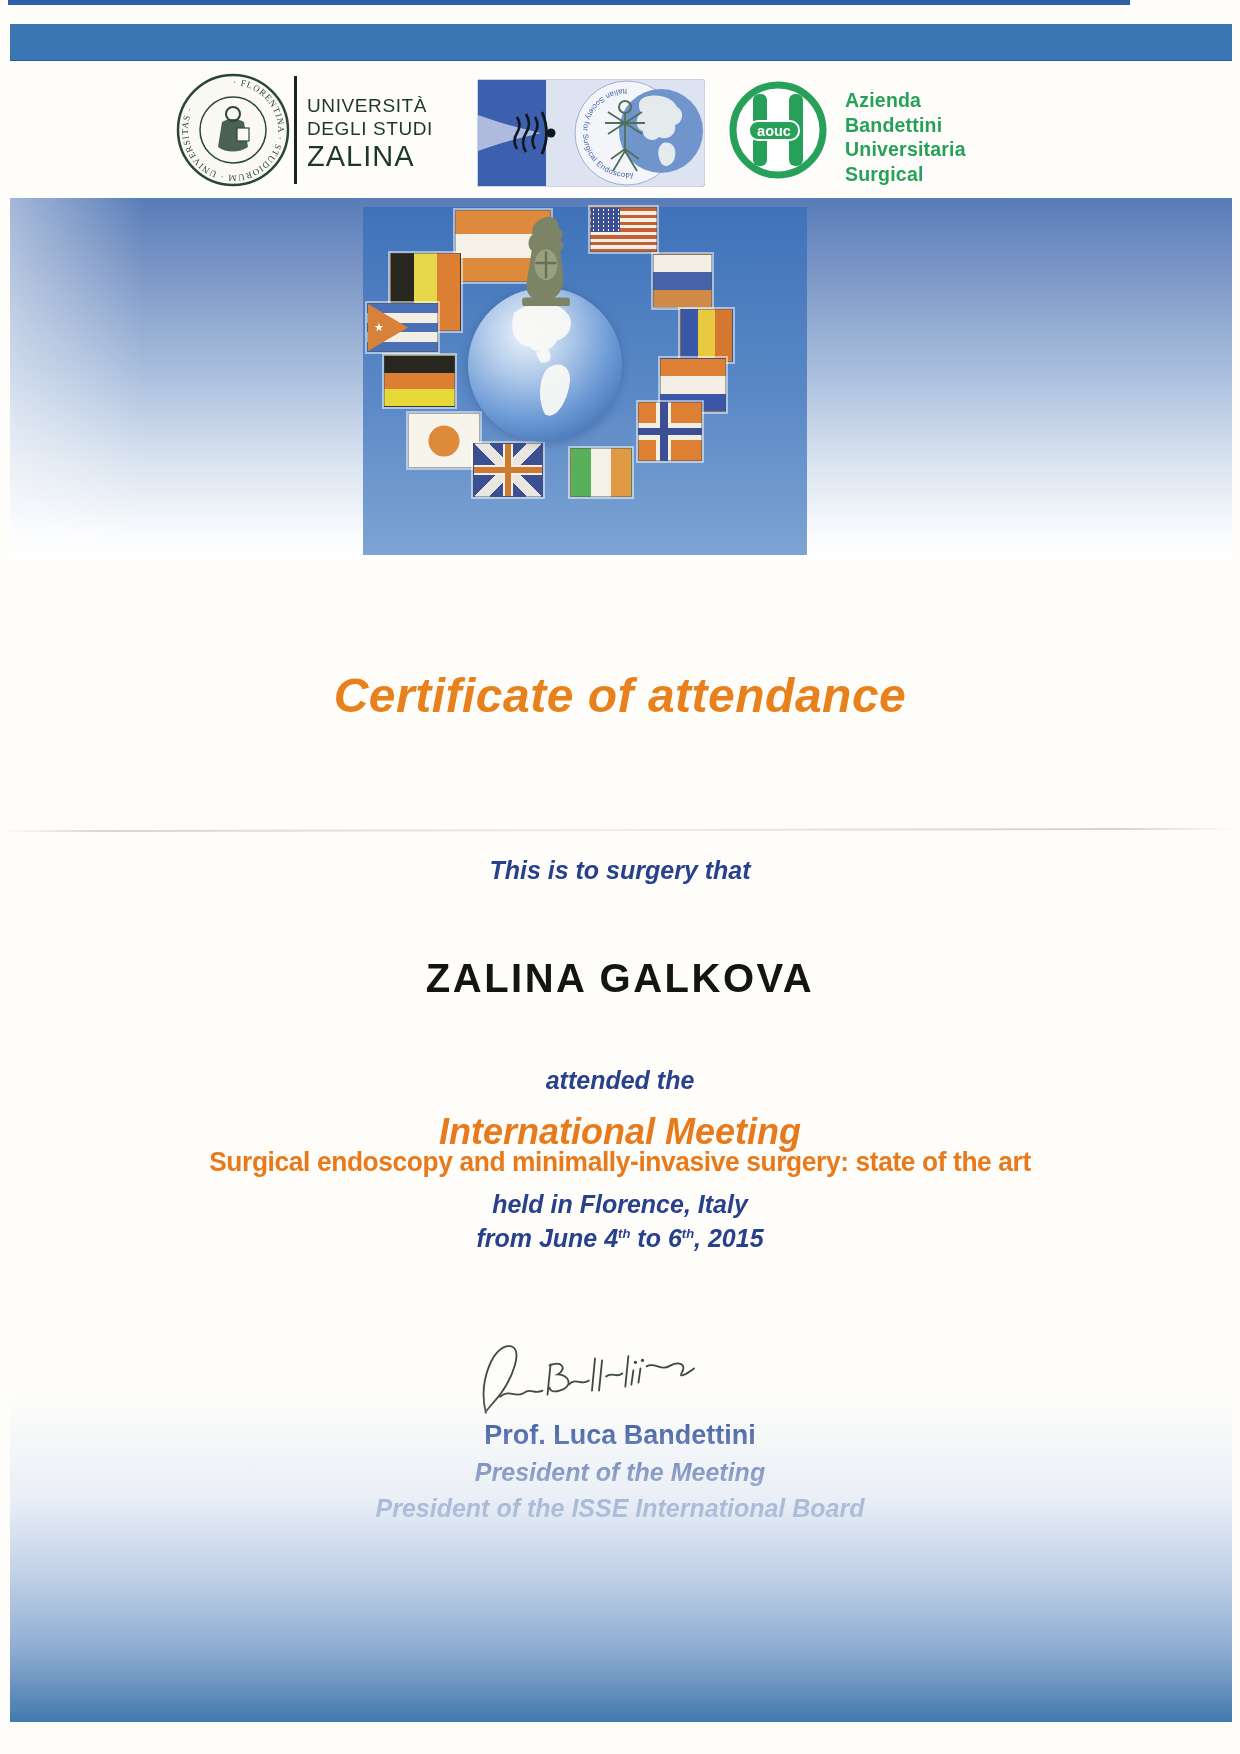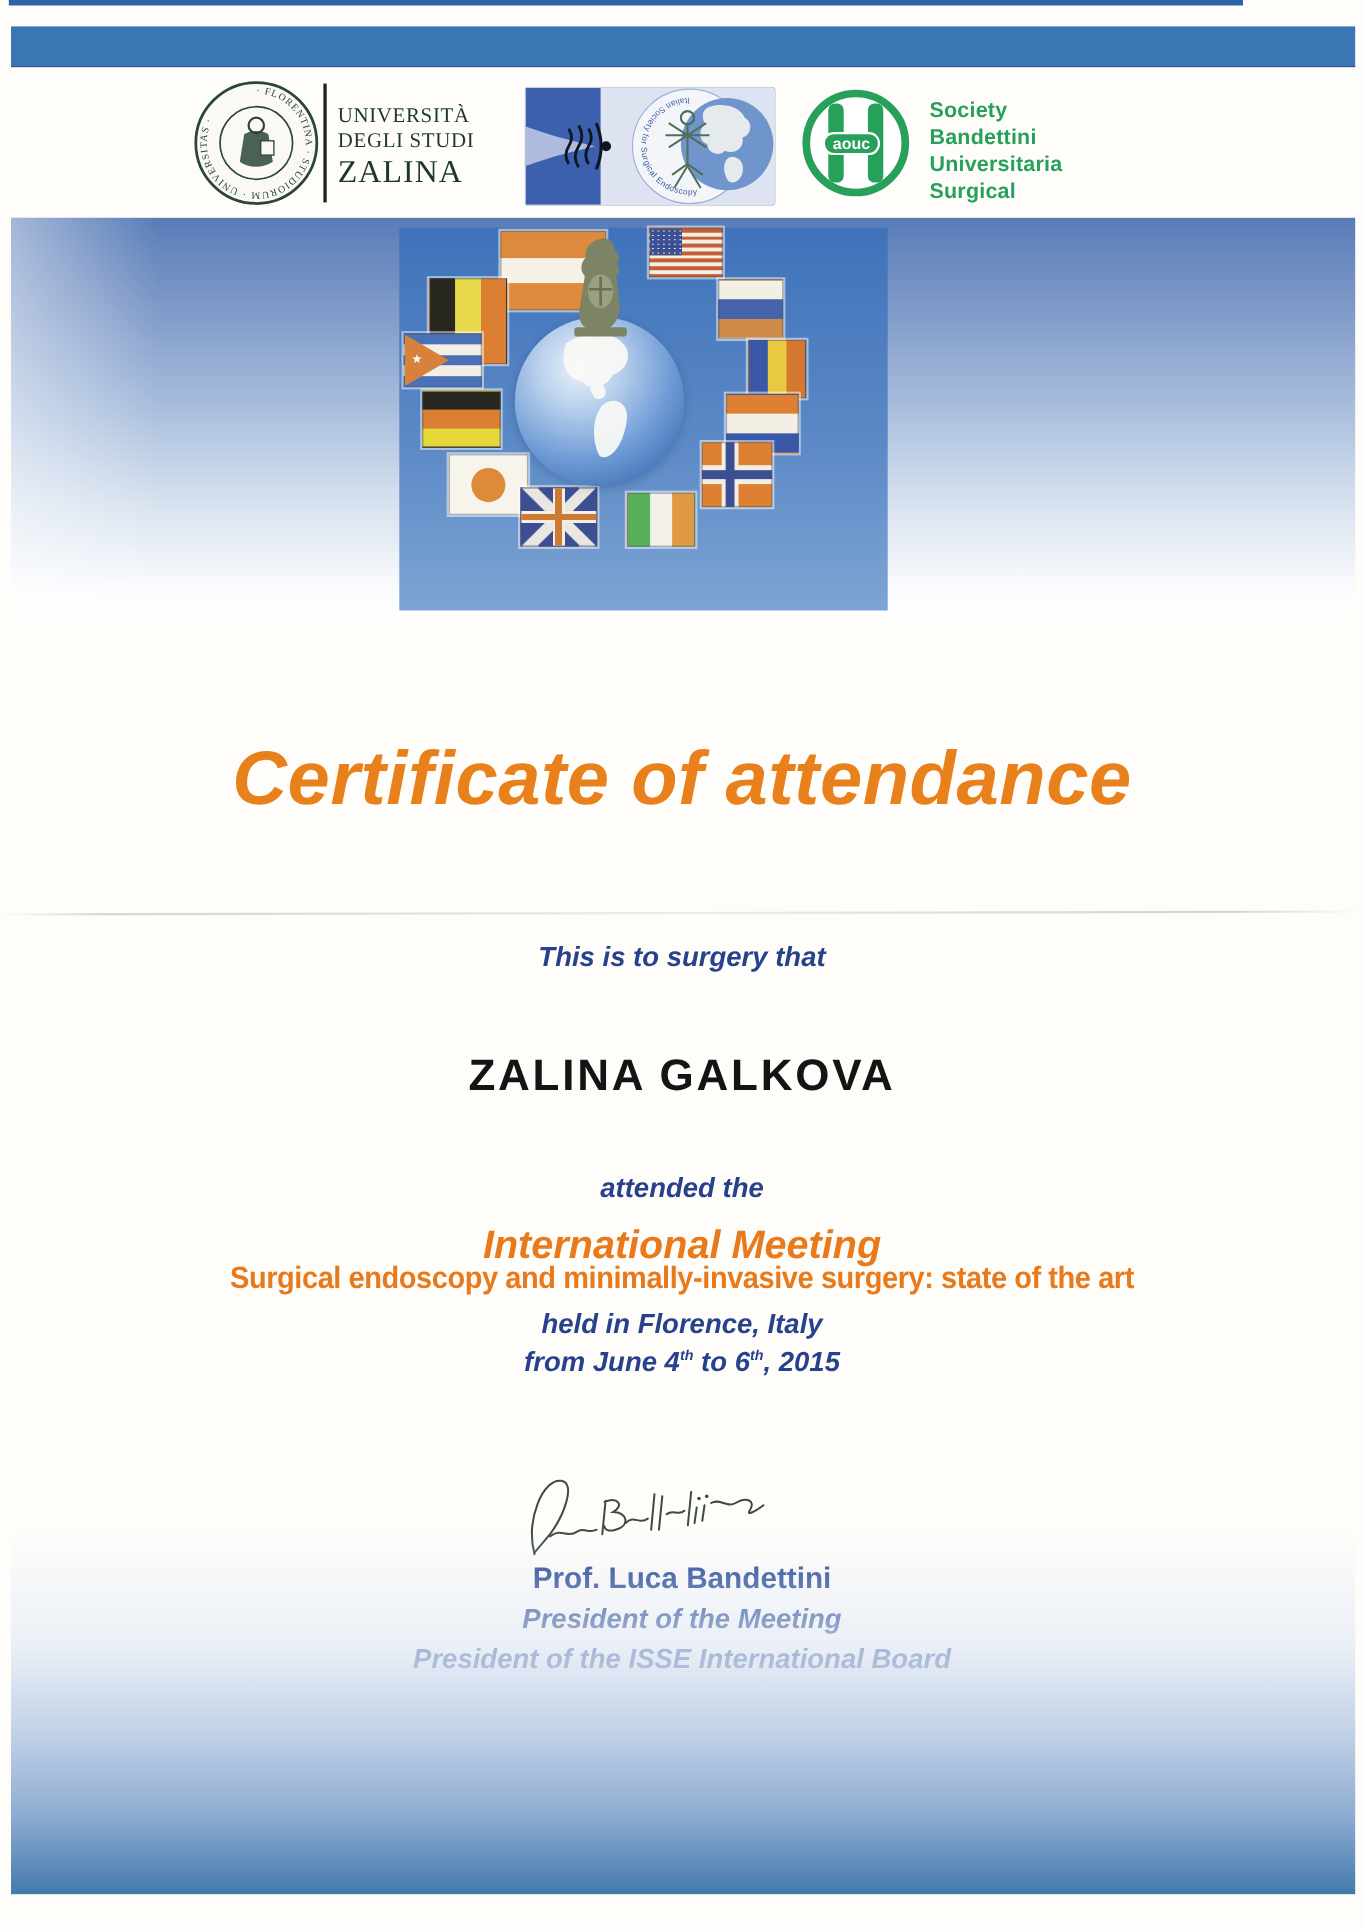--- a/index.html
+++ b/index.html
@@ -7,21 +7,21 @@
   body { background:#fefdfa; font-family:"Liberation Sans", sans-serif; position:relative; overflow:hidden; }
   .abs { position:absolute; }
 
   
   .top-hairline { left:8px; top:0; width:1122px; height:5px; background:#2e62a7; }
   .top-bar { left:10px; top:24px; width:1222px; height:37px; background:#3b76b4; border-bottom:1px solid #2c598c; }
 
   
   .seal-svg { left:174px; top:71px; width:118px; height:118px; }
   .logo-sep { left:294px; top:76px; width:3px; height:108px; background:#17251c; }
-  .unifi-text { left:307px; top:94px; color:#1d3829; font-family:Liberation Serif, serif; }
+  .unifi-text { left:307px; top:94px; color:#1d3829; font-family:Liberation Sans, sans-serif; }
   .unifi-text .u1 { font-size:19px; letter-spacing:.6px; line-height:23px; }
   .unifi-text .u2 { font-size:19px; letter-spacing:.6px; line-height:23px; }
   .unifi-text .u3 { font-size:29px; letter-spacing:1px; line-height:32px; }
   .isse-svg { left:477px; top:79px; width:228px; height:108px; }
   .aouc-badge { left:728px; top:80px; width:100px; height:100px; }
   .aouc-text { left:845px; top:88px; font-size:19.5px; font-weight:bold; line-height:24.5px; color:#27a05a; letter-spacing:.2px; }
 
   
   .banner { left:10px; top:198px; width:1222px; height:362px;
     background:linear-gradient(to bottom,#587cb8 0%,#7b96c6 20%,#a9bedd 48%,#d8e2ef 72%,#fbfcfe 94%,#fff 100%); }
@@ -77,21 +77,21 @@
     background:linear-gradient(to right,#58b05a 33.4%,#f4f1e8 33.4% 66.6%,#e09a44 66.6%); }
 
   .globe { left:105px; top:81px; width:154px; height:154px; border-radius:50%; overflow:hidden; z-index:2;
     background:radial-gradient(circle at 38% 30%, #eaf2fb 0%, #b9d0ec 26%, #6f9cd6 58%, #3f6fb4 86%, #35619f 100%);
     box-shadow:0 2px 8px rgba(20,40,80,.25); }
   .globe svg { width:100%; height:100%; display:block; }
   .lion-svg { left:140px; top:4px; width:86px; height:104px; z-index:3; }
 
   
   .ctext { left:0; width:1240px; text-align:center; }
-  .cert-title { top:668px; font-style:italic; font-weight:600; font-size:69px; color:#e8811c; letter-spacing:.5px; }
+  .cert-title { top:668px; font-style:italic; font-weight:600; font-size:48px; color:#e8811c; letter-spacing:.5px; }
   .crease { left:0; top:829px; width:1240px; height:2px; transform:rotate(-.12deg);
     background:linear-gradient(to right, rgba(150,150,150,0), rgba(140,140,140,.35) 8%, rgba(140,140,140,.15) 50%, rgba(140,140,140,.38) 90%, rgba(150,150,150,0)); }
   .certify { top:856px; font-style:italic; font-weight:bold; font-size:25px; color:#27418c; }
   .attendee { top:956px; font-weight:bold; font-size:40px; color:#141414; letter-spacing:2.5px; }
   .attended { top:1066px; font-style:italic; font-weight:bold; font-size:25px; color:#27418c; }
   .meeting { top:1099px; font-style:italic; font-weight:bold; font-size:36px; color:#e87a1b;margin-top:12px; }
   .subtitle { top:1146px; font-weight:bold; font-size:28px; color:#e87a1b; letter-spacing:-.4px; transform:scaleX(.94); transform-origin:center; }
   .location { top:1190px; font-style:italic; font-weight:bold; font-size:25px; color:#27418c; }
   .dateline { top:1224px; font-style:italic; font-weight:bold; font-size:25px; color:#27418c; }
   .dateline sup { font-size:13px; }
@@ -155,21 +155,21 @@
 
   <svg class="abs aouc-badge" viewBox="0 0 100 100">
     <circle cx="50" cy="50" r="45" fill="#fff" stroke="#27a05a" stroke-width="7"></circle>
     <rect x="25" y="14" width="14" height="72" rx="6" fill="#27a05a"></rect>
     <rect x="61" y="14" width="14" height="72" rx="6" fill="#27a05a"></rect>
     <rect x="33" y="42" width="34" height="16" fill="#27a05a"></rect>
     <rect x="21" y="41" width="50" height="19" rx="9" fill="#27a05a" stroke="#fff" stroke-width="2"></rect>
     <text x="46" y="55.5" text-anchor="middle" font-size="14.5" font-weight="bold" fill="#fff">aouc</text>
   </svg>
   <div class="abs aouc-text">
-    <div>Society</div>
+    <div>Azienda</div>
     <div>Bandettini</div>
     <div>Universitaria</div>
     <div>Surgical</div>
   </div>
 
   <div class="abs banner">
     <div class="flags-panel">
       <div class="flag f-austria"></div>
       <div class="flag f-usa">
           <i></i>

